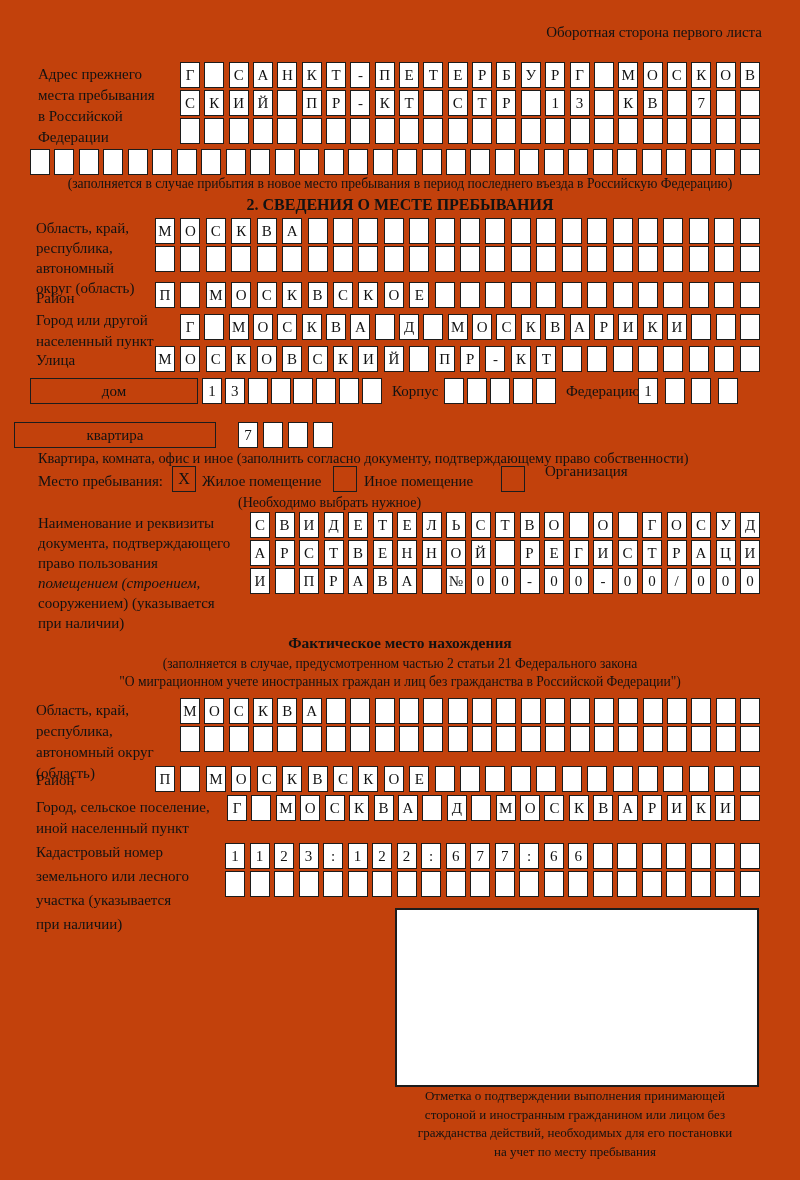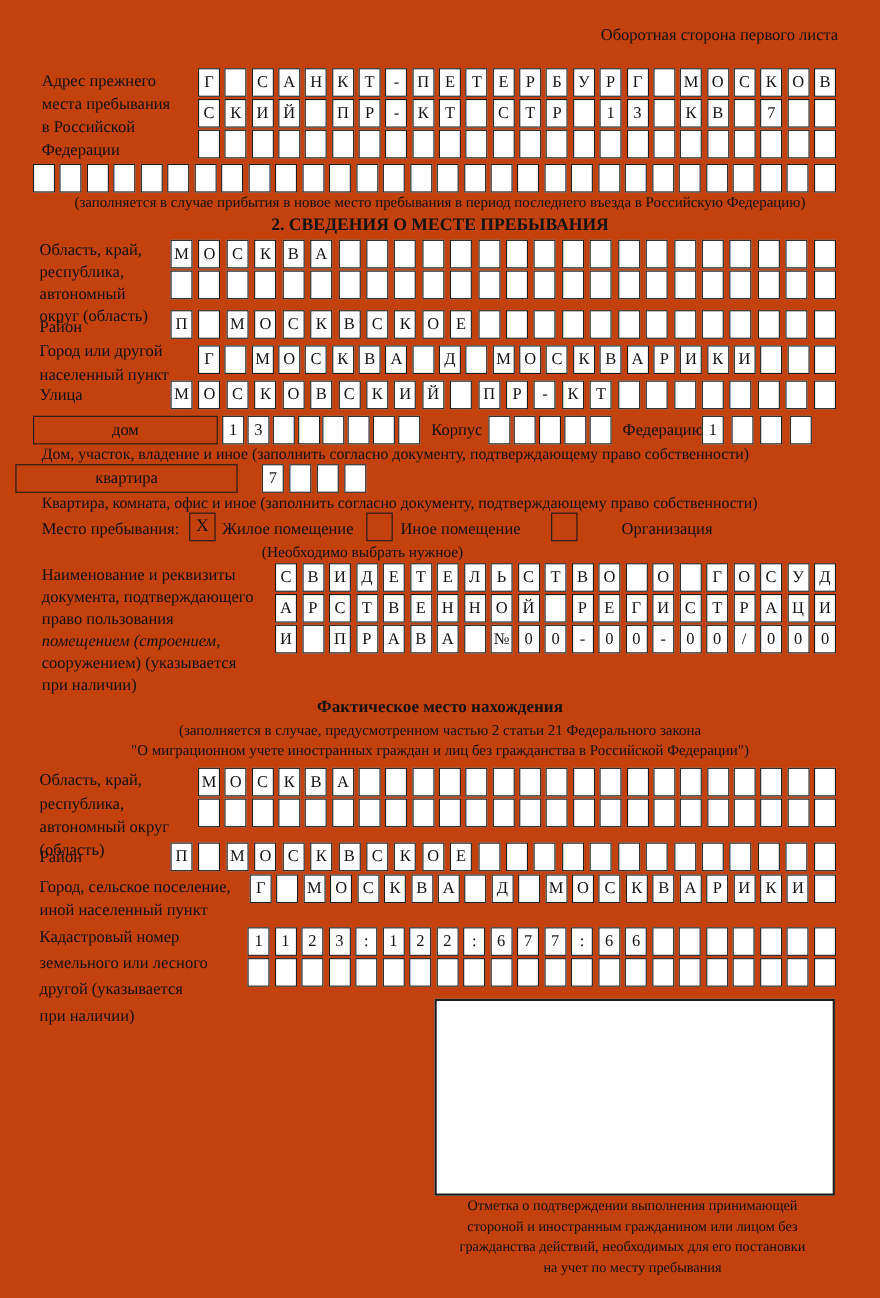--- a/index.html
+++ b/index.html
@@ -317,38 +317,37 @@
       <div class="cell"></div>
       <div class="cell"></div>
     </div>
   <div class="lbl" style="left:566px;top:381px;">Федерацию</div>
   <div class="cellrow" style="left:638px;top:378px;width:100px;">
       <div class="cell">1</div>
       <div class="cell"></div>
       <div class="cell"></div>
       <div class="cell"></div>
     </div>
-  <div class="caption" style="left:38px;top:405px;">Дом, участок, владение и иное (заполнить согласно документу, подтверждающему право собственности)</div>
 
   <div class="boxlbl" style="left:14px;top:422px;width:202px;">квартира</div>
   <div class="cellrow" style="left:238px;top:422px;width:95px;">
       <div class="cell">7</div>
       <div class="cell"></div>
       <div class="cell"></div>
       <div class="cell"></div>
     </div>
   <div class="caption" style="left:38px;top:450px;">Квартира, комната, офис и иное (заполнить согласно документу, подтверждающему право собственности)</div>
 
   <div class="lbl" style="left:38px;top:471px;">Место пребывания:</div>
   <div class="chk" style="left:172px;top:466px;">X</div>
   <div class="lbl" style="left:202px;top:471px;">Жилое помещение</div>
   <div class="chk" style="left:333px;top:466px;"></div>
   <div class="lbl" style="left:364px;top:471px;">Иное помещение</div>
   <div class="chk" style="left:501px;top:466px;"></div>
-  <div class="lbl" style="left:545px;top:471px;margin-left:20px;">Организация</div>
+  <div class="lbl" style="left:545px;top:461px;">Организация</div>
   <div class="caption" style="left:238px;top:495px;font-size:14px;">(Необходимо выбрать нужное)</div>
 
   <div class="lh20">
     <div class="lbl" style="left:38px;top:513px;">Наименование и реквизиты</div>
     <div class="lbl" style="left:38px;top:533px;">документа, подтверждающего</div>
     <div class="lbl" style="left:38px;top:553px;">право пользования</div>
     <div class="lbl" style="left:38px;top:573px;font-style:italic;">помещением (строением,</div>
     <div class="lbl" style="left:38px;top:593px;">сооружением) (указывается</div>
     <div class="lbl" style="left:38px;top:613px;">при наличии)</div>
   </div>
@@ -538,21 +537,21 @@
       <div class="cell">Р</div>
       <div class="cell">И</div>
       <div class="cell">К</div>
       <div class="cell">И</div>
       <div class="cell"></div>
     </div>
 
   <div class="lh24">
     <div class="lbl" style="left:36px;top:840px;">Кадастровый номер</div>
     <div class="lbl" style="left:36px;top:864px;">земельного или лесного</div>
-    <div class="lbl" style="left:36px;top:888px;">другой (указывается</div>
+    <div class="lbl" style="left:36px;top:888px;">участка (указывается</div>
     <div class="lbl" style="left:36px;top:912px;">при наличии)</div>
   </div>
   <div class="cellrow" style="left:225px;top:843px;width:535px;">
       <div class="cell">1</div>
       <div class="cell">1</div>
       <div class="cell">2</div>
       <div class="cell">3</div>
       <div class="cell">:</div>
       <div class="cell">1</div>
       <div class="cell">2</div>

